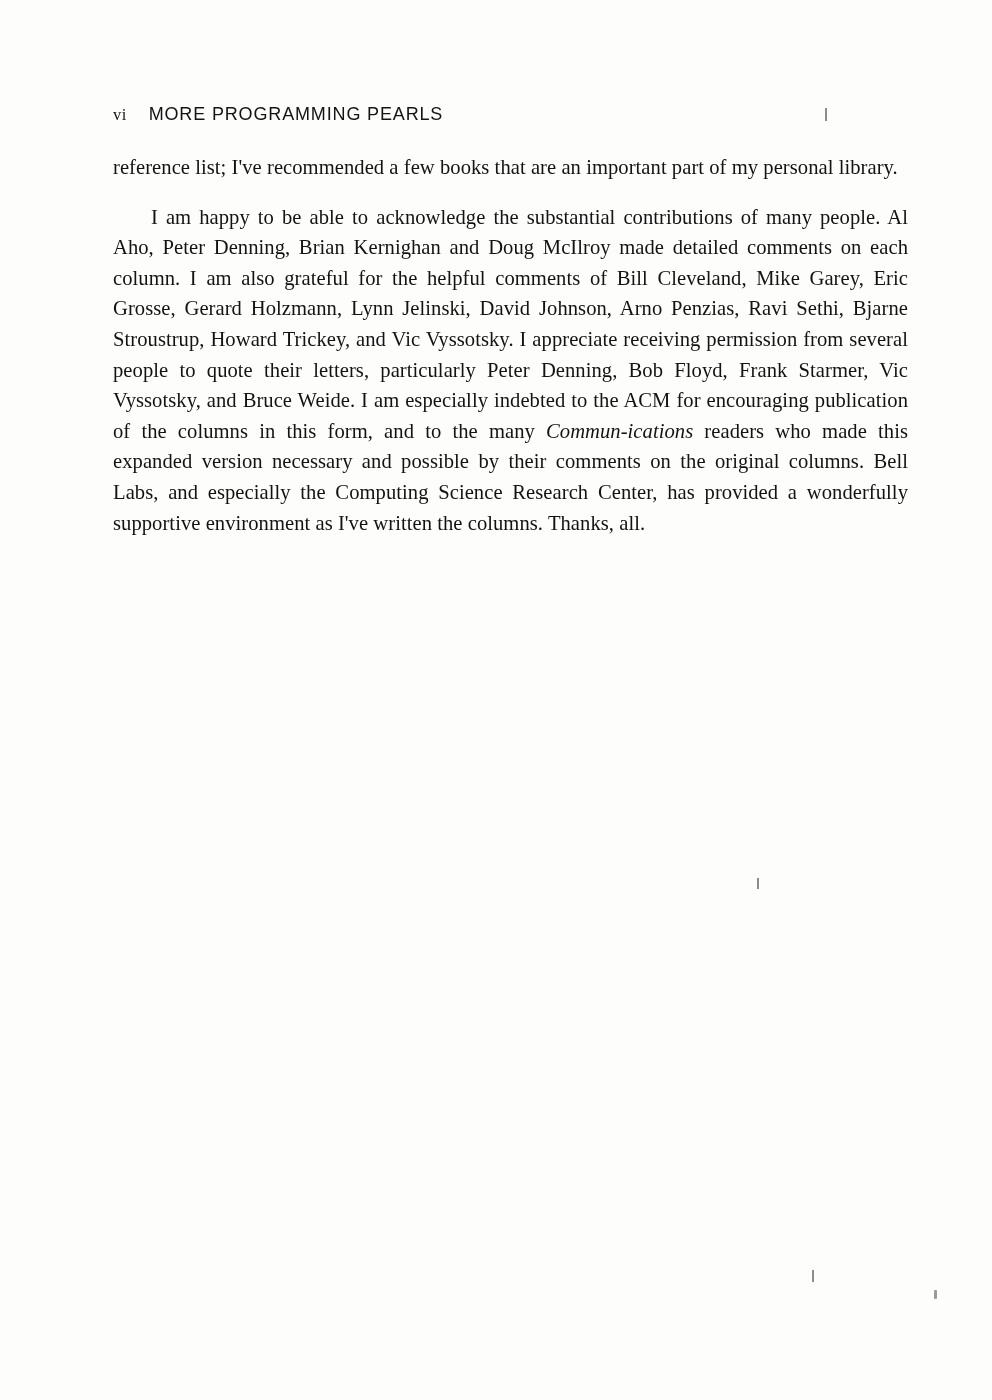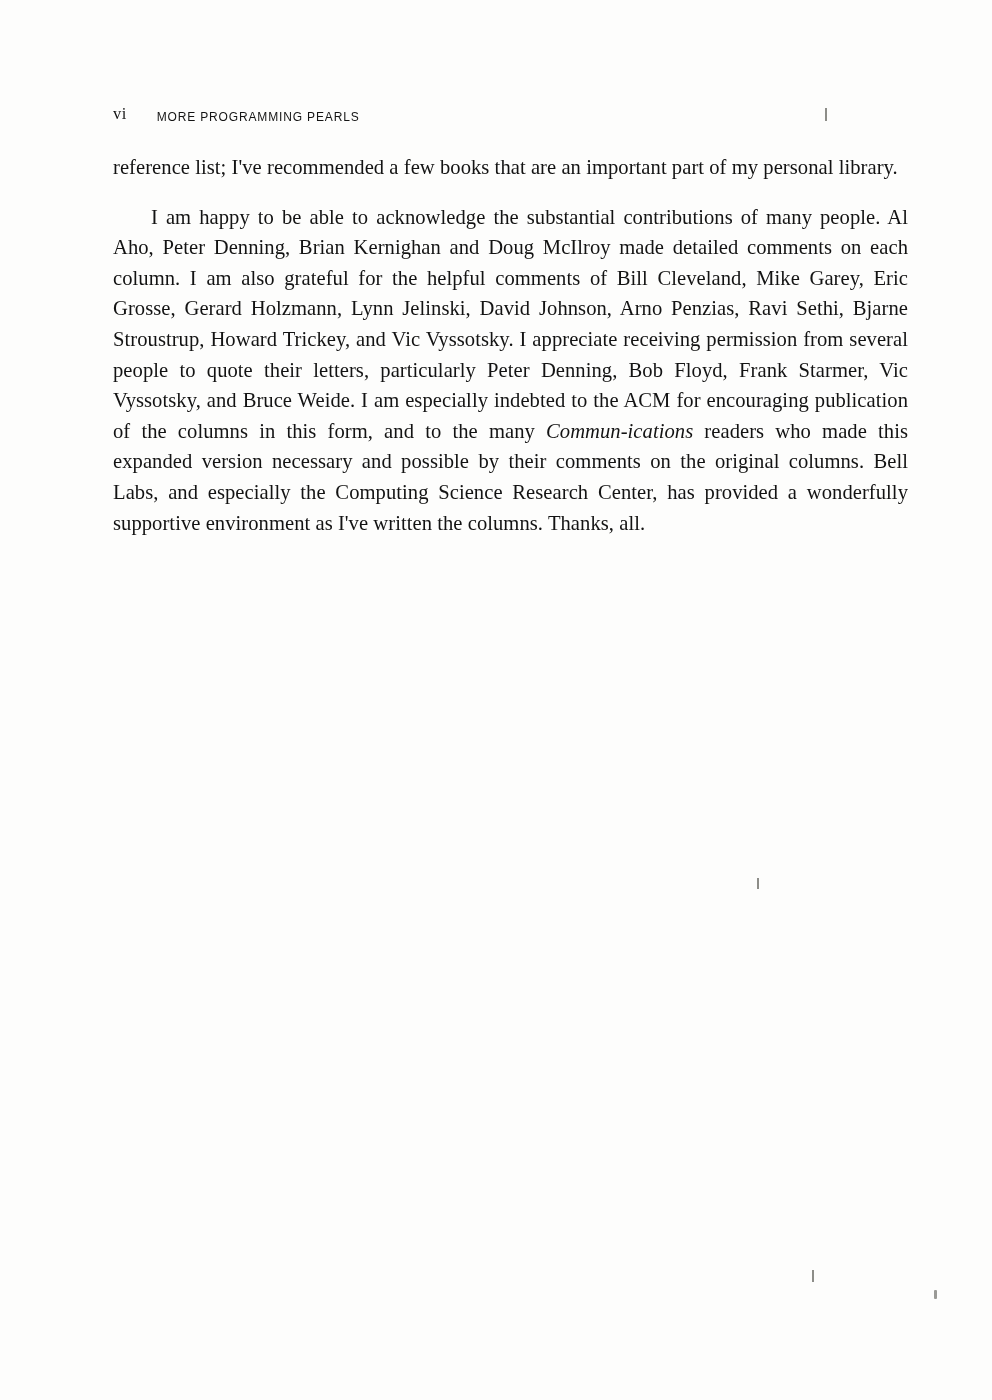--- a/index.html
+++ b/index.html
@@ -19,32 +19,32 @@
     position: absolute;
     inset: 0;
     background: #fdfdfc;
   }
   .running-head {
     position: absolute;
     top: 104px;
     left: 113px;
     right: 113px;
     display: flex;
-    align-items: flex-end;
-    gap: 30px;
+    align-items: center;
+    gap: 22px;
   }
   .folio {
     font-family: "Liberation Serif", serif;
     font-size: 16.5px;
     letter-spacing: 0.4px;
     color: #141414;
   }
   .head-title {
     font-family: "Liberation Sans", sans-serif;
-    font-size: 12px;
+    font-size: 18px;
     letter-spacing: 0.85px;
     color: #141414;
     font-weight: 500;
   }
   .content {
     position: absolute;
     top: 152px;
     left: 113px;
     width: 795px;
   }

